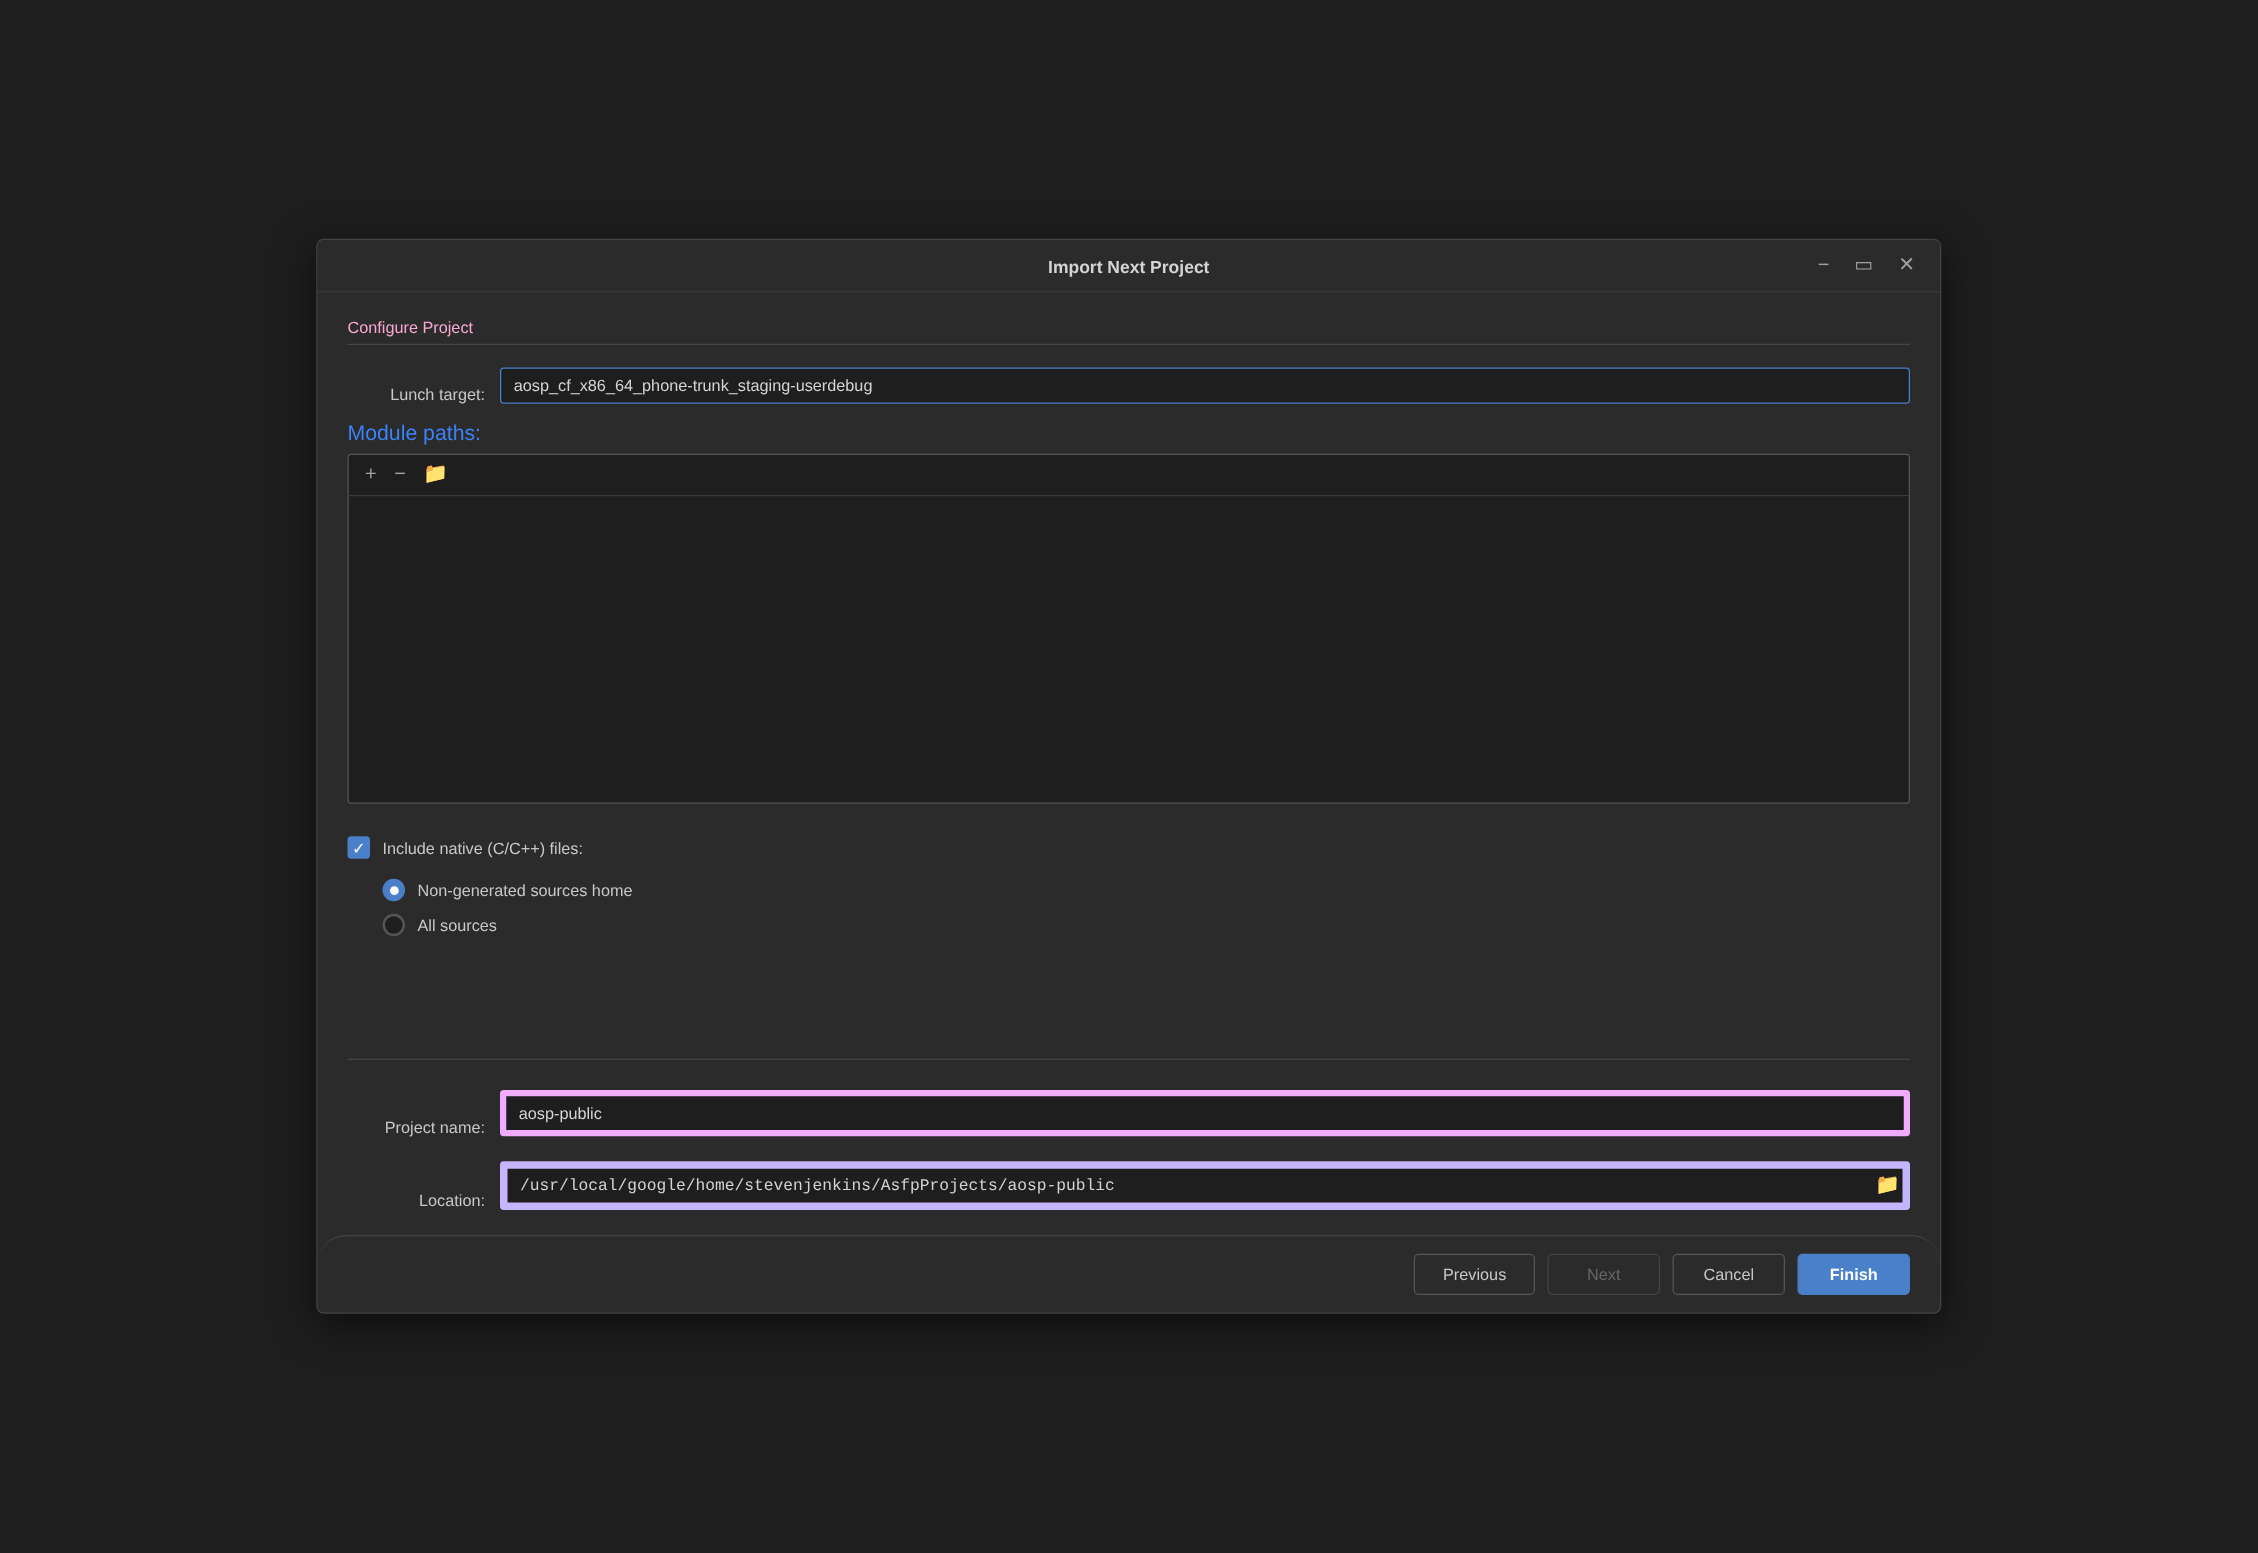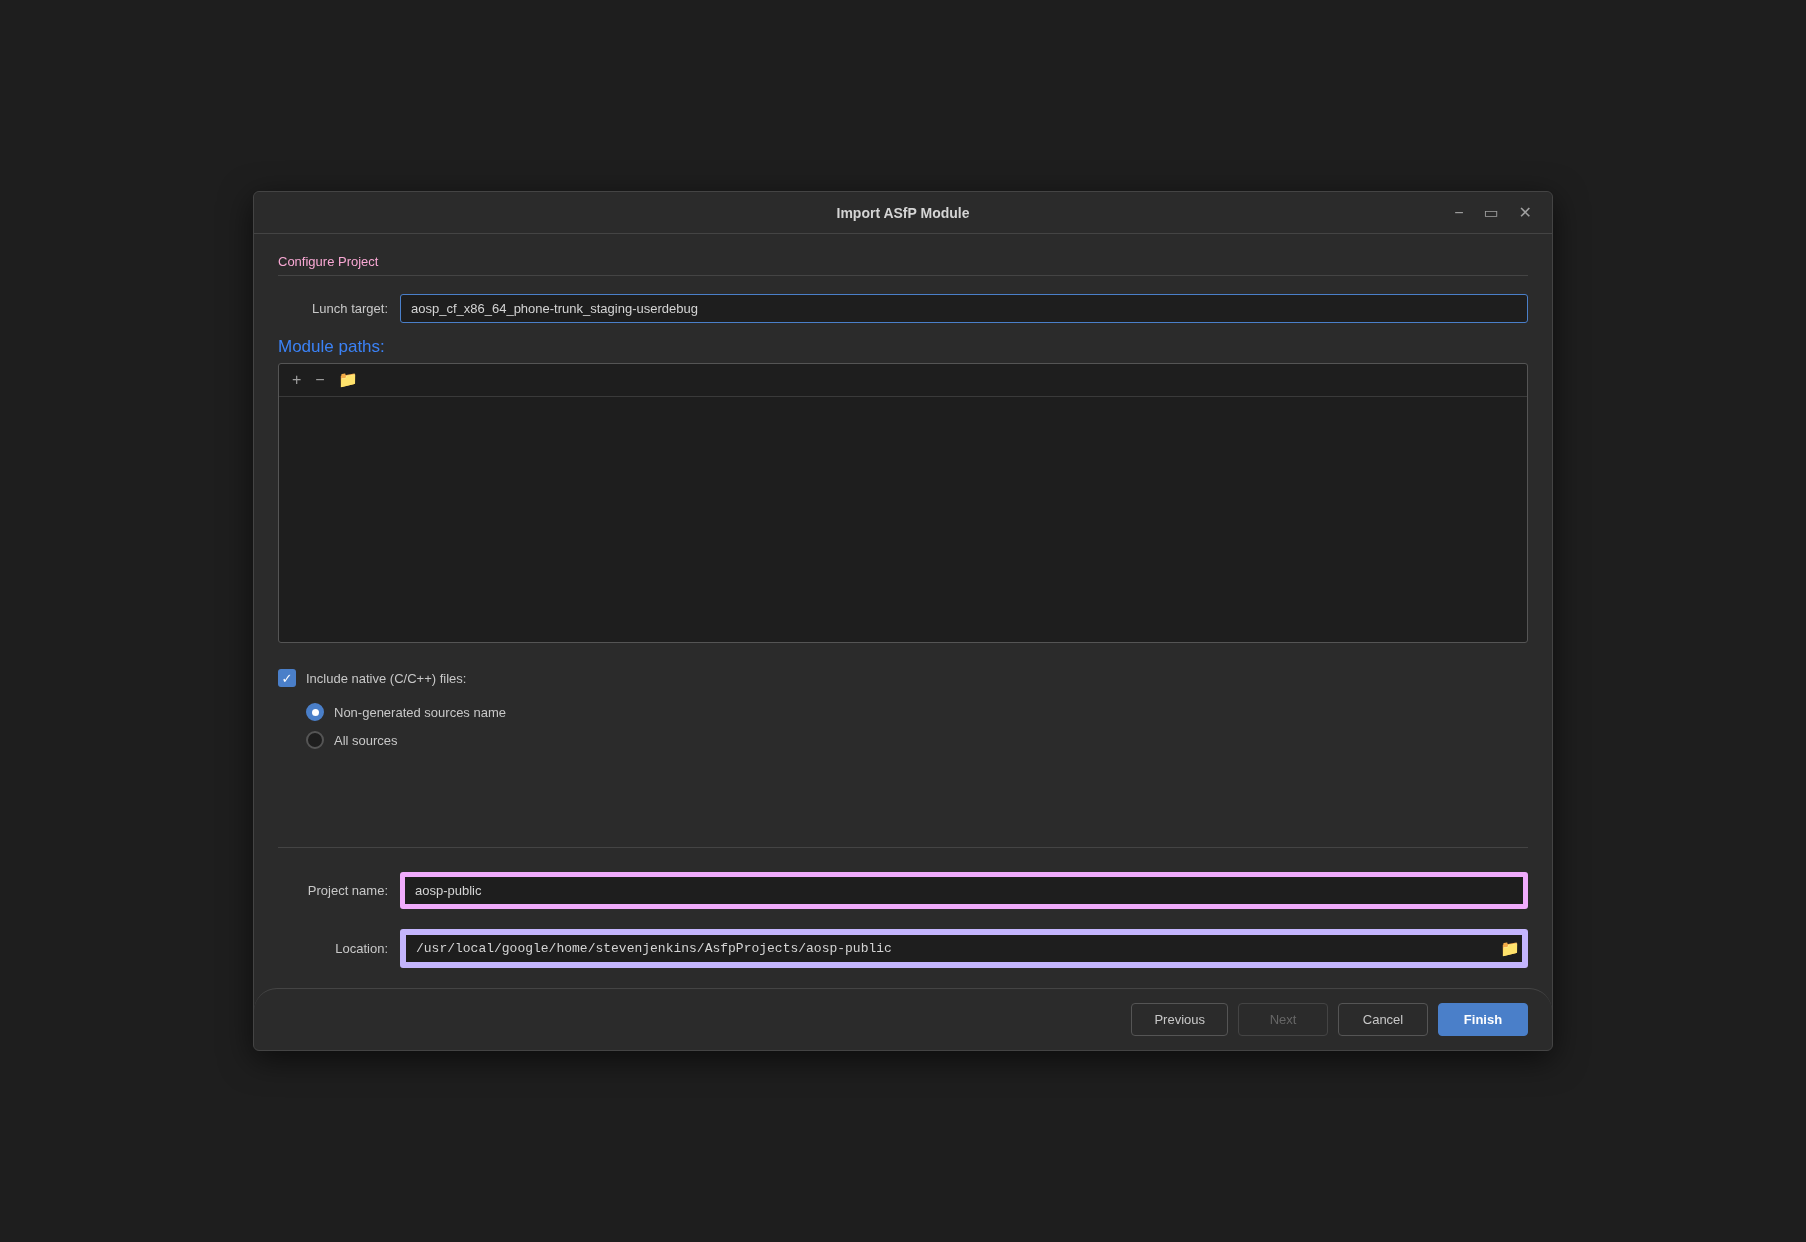--- a/index.html
+++ b/index.html
@@ -87,21 +87,21 @@
       font-size: 13px;
       color: #f9a8d4;
       border-bottom: 1px solid #444;
       padding-bottom: 6px;
       margin-bottom: 4px;
     }
 
     
     .form-row {
       display: flex;
-      align-items: center;
+      align-items: flex-end;
       gap: 12px;
     }
 
     .form-label {
       color: #c8c8c8;
       font-size: 13px;
       min-width: 110px;
       text-align: right;
       white-space: nowrap;
     }
@@ -350,21 +350,21 @@
       padding-bottom: 8px;
     }
   </style>
 </head>
 <body>
 
 <div class="dialog">
 
   <div class="title-bar">
     <div class="title-bar-spacer"></div>
-    <div class="title-bar-title">Import ASfP Module</div>
+    <div class="title-bar-title">Import Next Project</div>
     <div class="title-bar-controls">
       <button class="title-bar-btn" title="Minimize">−</button>
       <button class="title-bar-btn" title="Maximize">▭</button>
       <button class="title-bar-btn" title="Close">✕</button>
     </div>
   </div>
 
   <div class="dialog-content">
 
     <div class="configure-section">
@@ -389,21 +389,21 @@
       <div class="native-section">
         <div class="checkbox-row">
           <div class="custom-checkbox">
             <span class="checkmark">✓</span>
           </div>
           <span class="checkbox-label">Include native (C/C++) files:</span>
         </div>
         <div class="radio-group">
           <div class="radio-row">
             <div class="custom-radio selected"></div>
-            <span class="radio-label">Non-generated sources name</span>
+            <span class="radio-label">Non-generated sources home</span>
           </div>
           <div class="radio-row">
             <div class="custom-radio"></div>
             <span class="radio-label">All sources</span>
           </div>
         </div>
       </div>
     </div>
 
     <hr class="separator">

